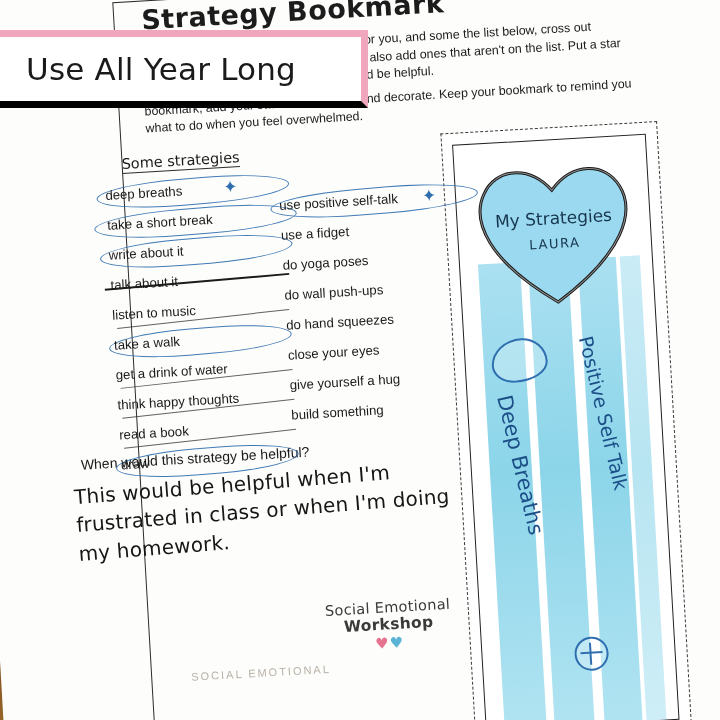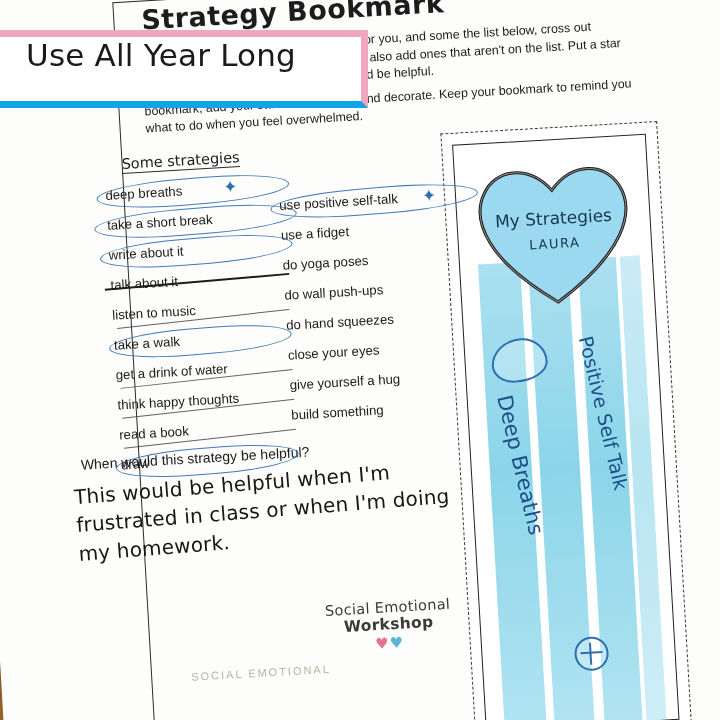--- a/index.html
+++ b/index.html
@@ -356,24 +356,25 @@
 
   
   .banner {
     position: absolute;
     left: 0;
     top: 30px;
     width: 368px;
     height: 78px;
     background: #ffffff;
     border-top: 7px solid #f0a7bd;
-    border-bottom: 7px solid #0ea5e9;
+    border-bottom: 7px solid #000000;
     border-right: 7px solid #f0a7bd;
     box-sizing: border-box;
     display: flex;
+    align-items: center;
     z-index: 30;
   }
   .banner span {
     font-family: "DejaVu Sans", sans-serif;
     font-size: 31px;
     color: #1a1a1a;
     padding-left: 26px;
     letter-spacing: 0.2px;
   }
 </style>

